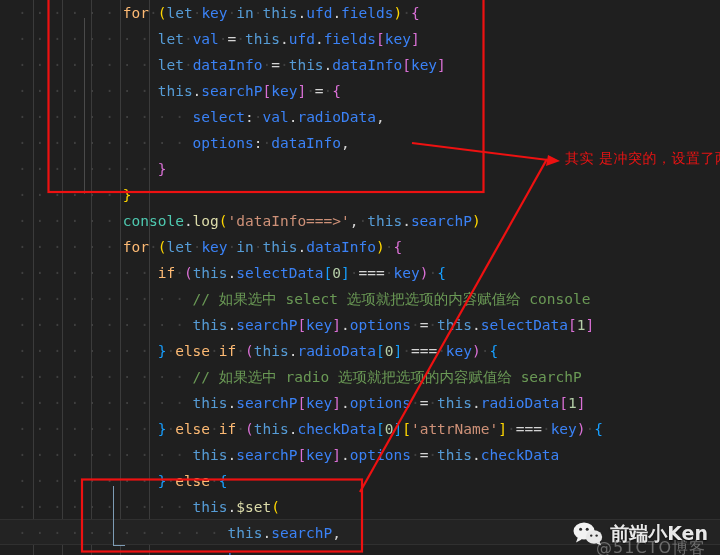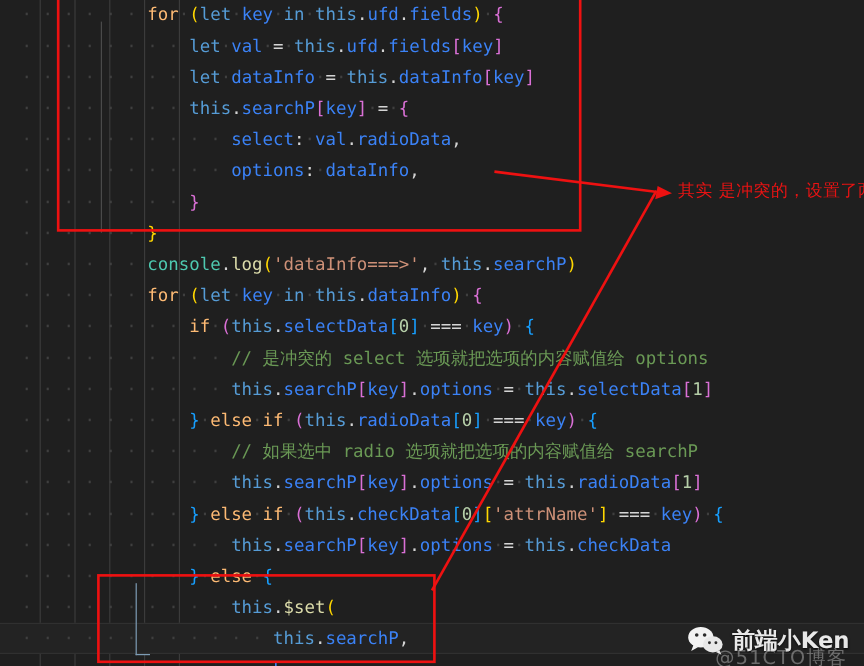--- a/index.html
+++ b/index.html
@@ -154,21 +154,21 @@
       <div class="line" style="top: 26px; left: 18px;"><span class="t-ws">·&nbsp;·&nbsp;·&nbsp;·&nbsp;·&nbsp;·&nbsp;·&nbsp;·&nbsp;</span><span class="t-decl">let</span><span class="t-ws">·</span><span class="t-var">val</span><span class="t-ws">·</span><span class="t-punct">=</span><span class="t-ws">·</span><span class="t-this">this</span><span class="t-punct">.</span><span class="t-var">ufd</span><span class="t-punct">.</span><span class="t-var">fields</span><span class="t-brkt-p">[</span><span class="t-var">key</span><span class="t-brkt-p">]</span></div>
       <div class="line" style="top: 52px; left: 18px;"><span class="t-ws">·&nbsp;·&nbsp;·&nbsp;·&nbsp;·&nbsp;·&nbsp;·&nbsp;·&nbsp;</span><span class="t-decl">let</span><span class="t-ws">·</span><span class="t-var">dataInfo</span><span class="t-ws">·</span><span class="t-punct">=</span><span class="t-ws">·</span><span class="t-this">this</span><span class="t-punct">.</span><span class="t-var">dataInfo</span><span class="t-brkt-p">[</span><span class="t-var">key</span><span class="t-brkt-p">]</span></div>
       <div class="line" style="top: 78px; left: 18px;"><span class="t-ws">·&nbsp;·&nbsp;·&nbsp;·&nbsp;·&nbsp;·&nbsp;·&nbsp;·&nbsp;</span><span class="t-this">this</span><span class="t-punct">.</span><span class="t-var">searchP</span><span class="t-brkt-p">[</span><span class="t-var">key</span><span class="t-brkt-p">]</span><span class="t-ws">·</span><span class="t-punct">=</span><span class="t-ws">·</span><span class="t-brkt-p">{</span></div>
       <div class="line" style="top: 104px; left: 18px;"><span class="t-ws">·&nbsp;·&nbsp;·&nbsp;·&nbsp;·&nbsp;·&nbsp;·&nbsp;·&nbsp;·&nbsp;·&nbsp;</span><span class="t-var">select</span><span class="t-punct">:</span><span class="t-ws">·</span><span class="t-var">val</span><span class="t-punct">.</span><span class="t-var">radioData</span><span class="t-punct">,</span></div>
       <div class="line" style="top: 130px; left: 18px;"><span class="t-ws">·&nbsp;·&nbsp;·&nbsp;·&nbsp;·&nbsp;·&nbsp;·&nbsp;·&nbsp;·&nbsp;·&nbsp;</span><span class="t-var">options</span><span class="t-punct">:</span><span class="t-ws">·</span><span class="t-var">dataInfo</span><span class="t-punct">,</span></div>
       <div class="line" style="top: 156px; left: 18px;"><span class="t-ws">·&nbsp;·&nbsp;·&nbsp;·&nbsp;·&nbsp;·&nbsp;·&nbsp;·&nbsp;</span><span class="t-brkt-p">}</span></div>
       <div class="line" style="top: 182px; left: 18px;"><span class="t-ws">·&nbsp;·&nbsp;·&nbsp;·&nbsp;·&nbsp;·&nbsp;</span><span class="t-brkt-y">}</span></div>
       <div class="line" style="top: 208px; left: 18px;"><span class="t-ws">·&nbsp;·&nbsp;·&nbsp;·&nbsp;·&nbsp;·&nbsp;</span><span class="t-obj">console</span><span class="t-punct">.</span><span class="t-fn">log</span><span class="t-paren1">(</span><span class="t-str">'dataInfo===&gt;'</span><span class="t-punct">,</span><span class="t-ws">·</span><span class="t-this">this</span><span class="t-punct">.</span><span class="t-var">searchP</span><span class="t-paren1">)</span></div>
       <div class="line" style="top: 234px; left: 18px;"><span class="t-ws">·&nbsp;·&nbsp;·&nbsp;·&nbsp;·&nbsp;·&nbsp;</span><span class="t-kw">for</span><span class="t-ws">·</span><span class="t-paren1">(</span><span class="t-decl">let</span><span class="t-ws">·</span><span class="t-var">key</span><span class="t-ws">·</span><span class="t-decl">in</span><span class="t-ws">·</span><span class="t-this">this</span><span class="t-punct">.</span><span class="t-var">dataInfo</span><span class="t-paren1">)</span><span class="t-ws">·</span><span class="t-brkt-p">{</span></div>
       <div class="line" style="top: 260px; left: 18px;"><span class="t-ws">·&nbsp;·&nbsp;·&nbsp;·&nbsp;·&nbsp;·&nbsp;·&nbsp;·&nbsp;</span><span class="t-kw">if</span><span class="t-ws">·</span><span class="t-brkt-p">(</span><span class="t-this">this</span><span class="t-punct">.</span><span class="t-var">selectData</span><span class="t-brkt-b">[</span><span class="t-num">0</span><span class="t-brkt-b">]</span><span class="t-ws">·</span><span class="t-punct">===</span><span class="t-ws">·</span><span class="t-var">key</span><span class="t-brkt-p">)</span><span class="t-ws">·</span><span class="t-brkt-b">{</span></div>
-      <div class="line" style="top: 286px; left: 18px;"><span class="t-ws">·&nbsp;·&nbsp;·&nbsp;·&nbsp;·&nbsp;·&nbsp;·&nbsp;·&nbsp;·&nbsp;·&nbsp;</span><span class="t-com">// 是冲突的 select 选项就把选项的内容赋值给 options</span></div>
+      <div class="line" style="top: 286px; left: 18px;"><span class="t-ws">·&nbsp;·&nbsp;·&nbsp;·&nbsp;·&nbsp;·&nbsp;·&nbsp;·&nbsp;·&nbsp;·&nbsp;</span><span class="t-com">// 如果选中 select 选项就把选项的内容赋值给 console</span></div>
       <div class="line" style="top: 312px; left: 18px;"><span class="t-ws">·&nbsp;·&nbsp;·&nbsp;·&nbsp;·&nbsp;·&nbsp;·&nbsp;·&nbsp;·&nbsp;·&nbsp;</span><span class="t-this">this</span><span class="t-punct">.</span><span class="t-var">searchP</span><span class="t-brkt-p">[</span><span class="t-var">key</span><span class="t-brkt-p">]</span><span class="t-punct">.</span><span class="t-var">options</span><span class="t-ws">·</span><span class="t-punct">=</span><span class="t-ws">·</span><span class="t-this">this</span><span class="t-punct">.</span><span class="t-var">selectData</span><span class="t-brkt-p">[</span><span class="t-num">1</span><span class="t-brkt-p">]</span></div>
       <div class="line" style="top: 338px; left: 18px;"><span class="t-ws">·&nbsp;·&nbsp;·&nbsp;·&nbsp;·&nbsp;·&nbsp;·&nbsp;·&nbsp;</span><span class="t-brkt-b">}</span><span class="t-ws">·</span><span class="t-kw">else</span><span class="t-ws">·</span><span class="t-kw">if</span><span class="t-ws">·</span><span class="t-brkt-p">(</span><span class="t-this">this</span><span class="t-punct">.</span><span class="t-var">radioData</span><span class="t-brkt-b">[</span><span class="t-num">0</span><span class="t-brkt-b">]</span><span class="t-ws">·</span><span class="t-punct">===</span><span class="t-ws">·</span><span class="t-var">key</span><span class="t-brkt-p">)</span><span class="t-ws">·</span><span class="t-brkt-b">{</span></div>
       <div class="line" style="top: 364px; left: 18px;"><span class="t-ws">·&nbsp;·&nbsp;·&nbsp;·&nbsp;·&nbsp;·&nbsp;·&nbsp;·&nbsp;·&nbsp;·&nbsp;</span><span class="t-com">// 如果选中 radio 选项就把选项的内容赋值给 searchP</span></div>
       <div class="line" style="top: 390px; left: 18px;"><span class="t-ws">·&nbsp;·&nbsp;·&nbsp;·&nbsp;·&nbsp;·&nbsp;·&nbsp;·&nbsp;·&nbsp;·&nbsp;</span><span class="t-this">this</span><span class="t-punct">.</span><span class="t-var">searchP</span><span class="t-brkt-p">[</span><span class="t-var">key</span><span class="t-brkt-p">]</span><span class="t-punct">.</span><span class="t-var">options</span><span class="t-ws">·</span><span class="t-punct">=</span><span class="t-ws">·</span><span class="t-this">this</span><span class="t-punct">.</span><span class="t-var">radioData</span><span class="t-brkt-p">[</span><span class="t-num">1</span><span class="t-brkt-p">]</span></div>
       <div class="line" style="top: 416px; left: 18px;"><span class="t-ws">·&nbsp;·&nbsp;·&nbsp;·&nbsp;·&nbsp;·&nbsp;·&nbsp;·&nbsp;</span><span class="t-brkt-b">}</span><span class="t-ws">·</span><span class="t-kw">else</span><span class="t-ws">·</span><span class="t-kw">if</span><span class="t-ws">·</span><span class="t-brkt-p">(</span><span class="t-this">this</span><span class="t-punct">.</span><span class="t-var">checkData</span><span class="t-brkt-b">[</span><span class="t-num">0</span><span class="t-brkt-b">]</span><span class="t-brkt-y">[</span><span class="t-str">'attrName'</span><span class="t-brkt-y">]</span><span class="t-ws">·</span><span class="t-punct">===</span><span class="t-ws">·</span><span class="t-var">key</span><span class="t-brkt-p">)</span><span class="t-ws">·</span><span class="t-brkt-b">{</span></div>
       <div class="line" style="top: 442px; left: 18px;"><span class="t-ws">·&nbsp;·&nbsp;·&nbsp;·&nbsp;·&nbsp;·&nbsp;·&nbsp;·&nbsp;·&nbsp;·&nbsp;</span><span class="t-this">this</span><span class="t-punct">.</span><span class="t-var">searchP</span><span class="t-brkt-p">[</span><span class="t-var">key</span><span class="t-brkt-p">]</span><span class="t-punct">.</span><span class="t-var">options</span><span class="t-ws">·</span><span class="t-punct">=</span><span class="t-ws">·</span><span class="t-this">this</span><span class="t-punct">.</span><span class="t-var">checkData</span></div>
       <div class="line" style="top: 468px; left: 18px;"><span class="t-ws">·&nbsp;·&nbsp;·&nbsp;·&nbsp;·&nbsp;·&nbsp;·&nbsp;·&nbsp;</span><span class="t-brkt-b">}</span><span class="t-ws">·</span><span class="t-kw">else</span><span class="t-ws">·</span><span class="t-brkt-b">{</span></div>
       <div class="line" style="top: 494px; left: 18px;"><span class="t-ws">·&nbsp;·&nbsp;·&nbsp;·&nbsp;·&nbsp;·&nbsp;·&nbsp;·&nbsp;·&nbsp;·&nbsp;</span><span class="t-this">this</span><span class="t-punct">.</span><span class="t-fn">$set</span><span class="t-brkt-y">(</span></div>
       <div class="line" style="top: 520px; left: 18px;"><span class="t-ws">·&nbsp;·&nbsp;·&nbsp;·&nbsp;·&nbsp;·&nbsp;·&nbsp;·&nbsp;·&nbsp;·&nbsp;·&nbsp;·&nbsp;</span><span class="t-this">this</span><span class="t-punct">.</span><span class="t-var">searchP</span><span class="t-punct">,</span></div>
       <div class="line" style="top: 546px; left: 18px;"><span class="t-ws">·&nbsp;·&nbsp;·&nbsp;·&nbsp;·&nbsp;·&nbsp;·&nbsp;·&nbsp;·&nbsp;·&nbsp;·&nbsp;·&nbsp;</span><span class="t-var">key</span><span class="t-punct">,</span></div>

